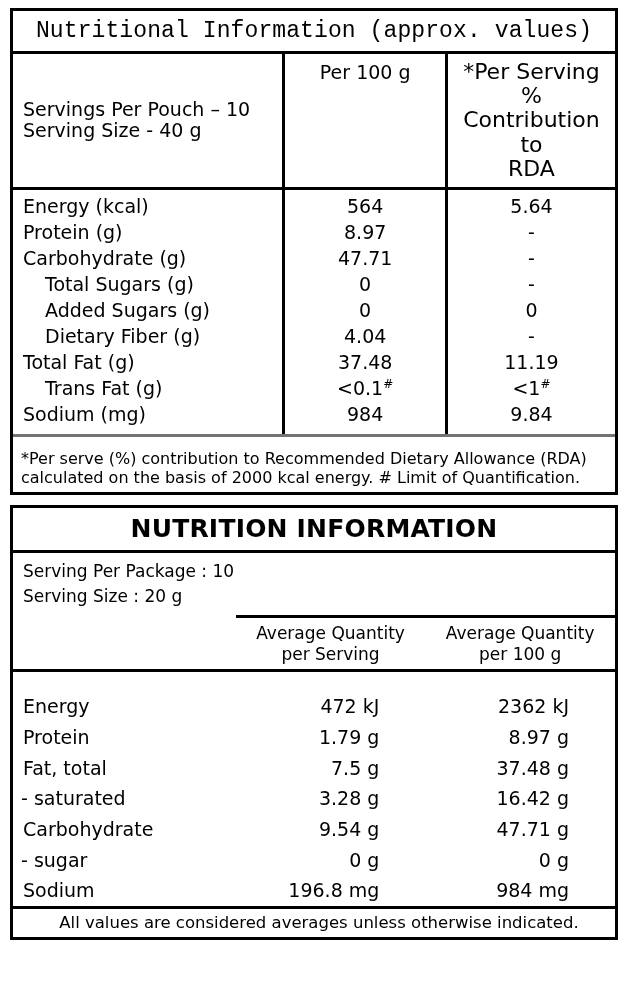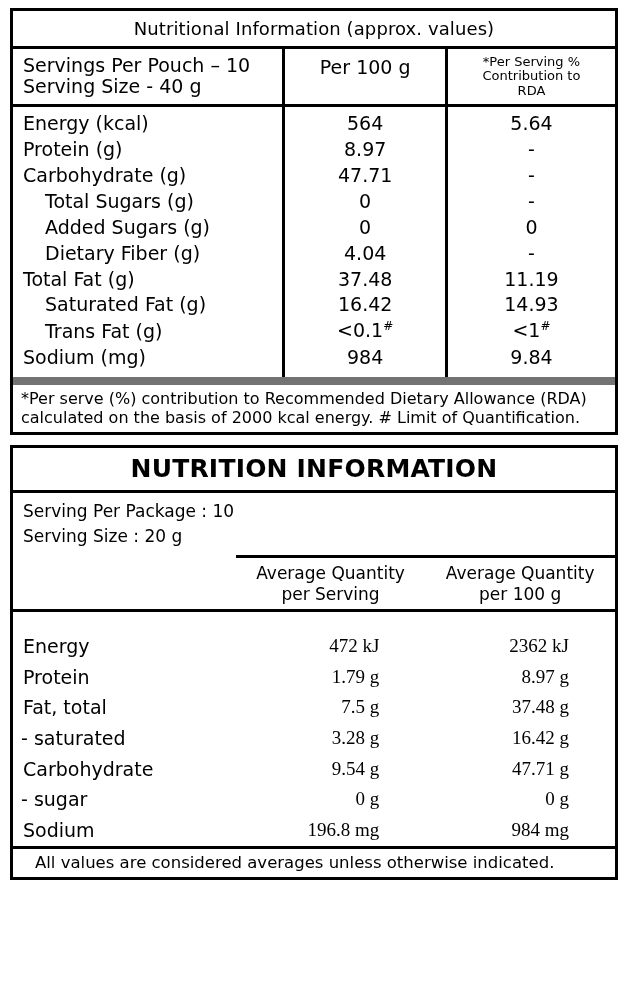--- a/index.html
+++ b/index.html
@@ -23,24 +23,25 @@
     gap: 10px;
   }
 
   
   .panel1 {
     border: 3px solid #000;
     width: 100%;
   }
   .p1-title {
     text-align: center;
-    font-size: 18px;
+    font-size: 23px;
     padding: 7px 0 7px 0;
     border-bottom: 3px solid #000;
     letter-spacing: 0.1px;
+    font-family: Liberation Mono, monospace;
   }
   table.p1 {
     border-collapse: collapse;
     width: 100%;
     table-layout: fixed;
   }
   table.p1 td, table.p1 th {
     border: none;
     font-weight: normal;
     font-size: 19px;
@@ -60,37 +61,37 @@
     text-align: center;
     border-left: 3px solid #000;
     vertical-align: top;
     padding-top: 8px;
   }
   .p1 thead td.hc3 {
     text-align: center;
     border-left: 3px solid #000;
     vertical-align: top;
     padding-top: 6px;
-    font-size: 13px;
+    font-size: 22px;
     line-height: 1.1;
   }
   .p1 tbody td {
     padding: 1px 6px;
     line-height: 1.26;
   }
   .p1 tbody td.c1 { text-align: left; padding-left: 10px; }
   .p1 tbody td.c1.ind { padding-left: 32px; }
   .p1 tbody td.c2 { text-align: center; border-left: 3px solid #000; }
   .p1 tbody td.c3 { text-align: center; border-left: 3px solid #000; margin-top: 30px; }
   .p1 tbody tr.first td { padding-top: 5px; }
   .p1 tbody tr.last td { padding-bottom: 7px; }
   .p1-foot {
-    border-top: 8px solid #737373;
+    border-top: 3px solid #737373;
     font-size: 16px;
-    padding: 4px 8px 5px 8px;
+    padding: 12px 8px 5px 8px;
     line-height: 1.2;
   }
   sup.hash { font-size: 12px; vertical-align: super; }
 
   
   .panel2 {
     border: 3px solid #000;
     width: 100%;
   }
   .p2-title {
@@ -127,27 +128,27 @@
     padding: 5px 4px 5px 4px;
     line-height: 1.2;
   }
   .p2 thead td.blank { border-top: none; }
   .p2 tbody td {
     padding: 3px 6px;
     line-height: 1.3;
   }
   .p2 tbody td.n1 { text-align: left; padding-left: 10px; }
   .p2 tbody td.n1.ind { padding-left: 8px; }
-  .p2 tbody td.n2, .p2 tbody td.n3 { text-align: right; padding-right: 46px; font-family: Liberation Serif, serif; }
+  .p2 tbody td.n2, .p2 tbody td.n3 { text-align: right; padding-right: 46px; }
   .p2 tbody tr.firstrow td { padding-top: 22px; }
   .p2-foot {
     border-top: 3px solid #000;
     font-size: 16.5px;
-    text-align: left;
-    padding: 4px 6px 5px 22px;
+    text-align: center;
+    padding: 4px 6px 5px 16px;
   }
 </style>
 </head>
 <body>
 
 <div class="page">
 
   <div class="panel1">
     <div class="p1-title">Nutritional Information (approx. values)</div>
     <table class="p1">
@@ -198,25 +199,20 @@
           </tr>
           <tr>
             <td class="c1 ind">Dietary Fiber (g)</td>
             <td class="c2">4.04</td>
             <td class="c3">-</td>
           </tr>
           <tr>
             <td class="c1">Total Fat (g)</td>
             <td class="c2">37.48</td>
             <td class="c3">11.19</td>
-          </tr>
-          <tr>
-            <td class="c1 ind">Saturated Fat (g)</td>
-            <td class="c2">16.42</td>
-            <td class="c3">14.93</td>
           </tr>
           <tr>
             <td class="c1 ind">Trans Fat (g)</td>
             <td class="c2">&lt;0.1<sup class="hash">#</sup></td>
             <td class="c3">&lt;1<sup class="hash">#</sup></td>
           </tr>
           <tr class="last">
             <td class="c1">Sodium (mg)</td>
             <td class="c2">984</td>
             <td class="c3">9.84</td>

